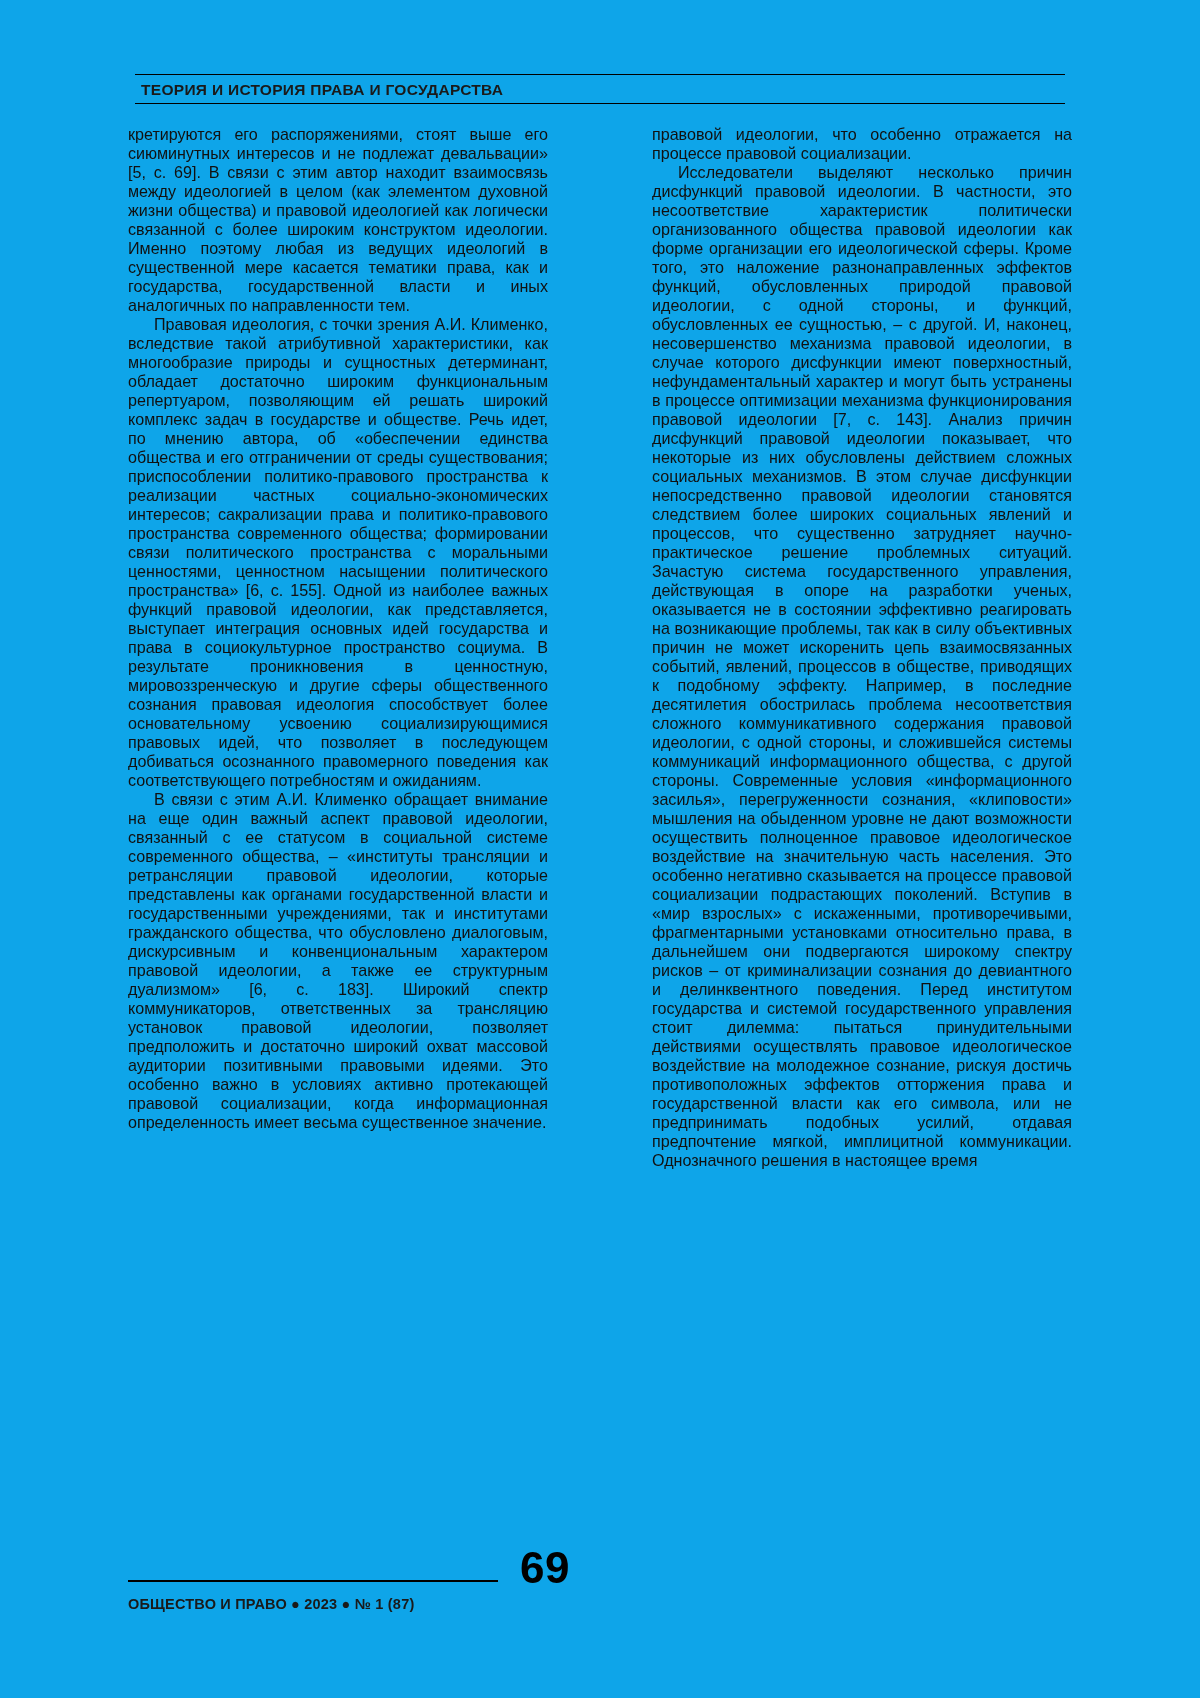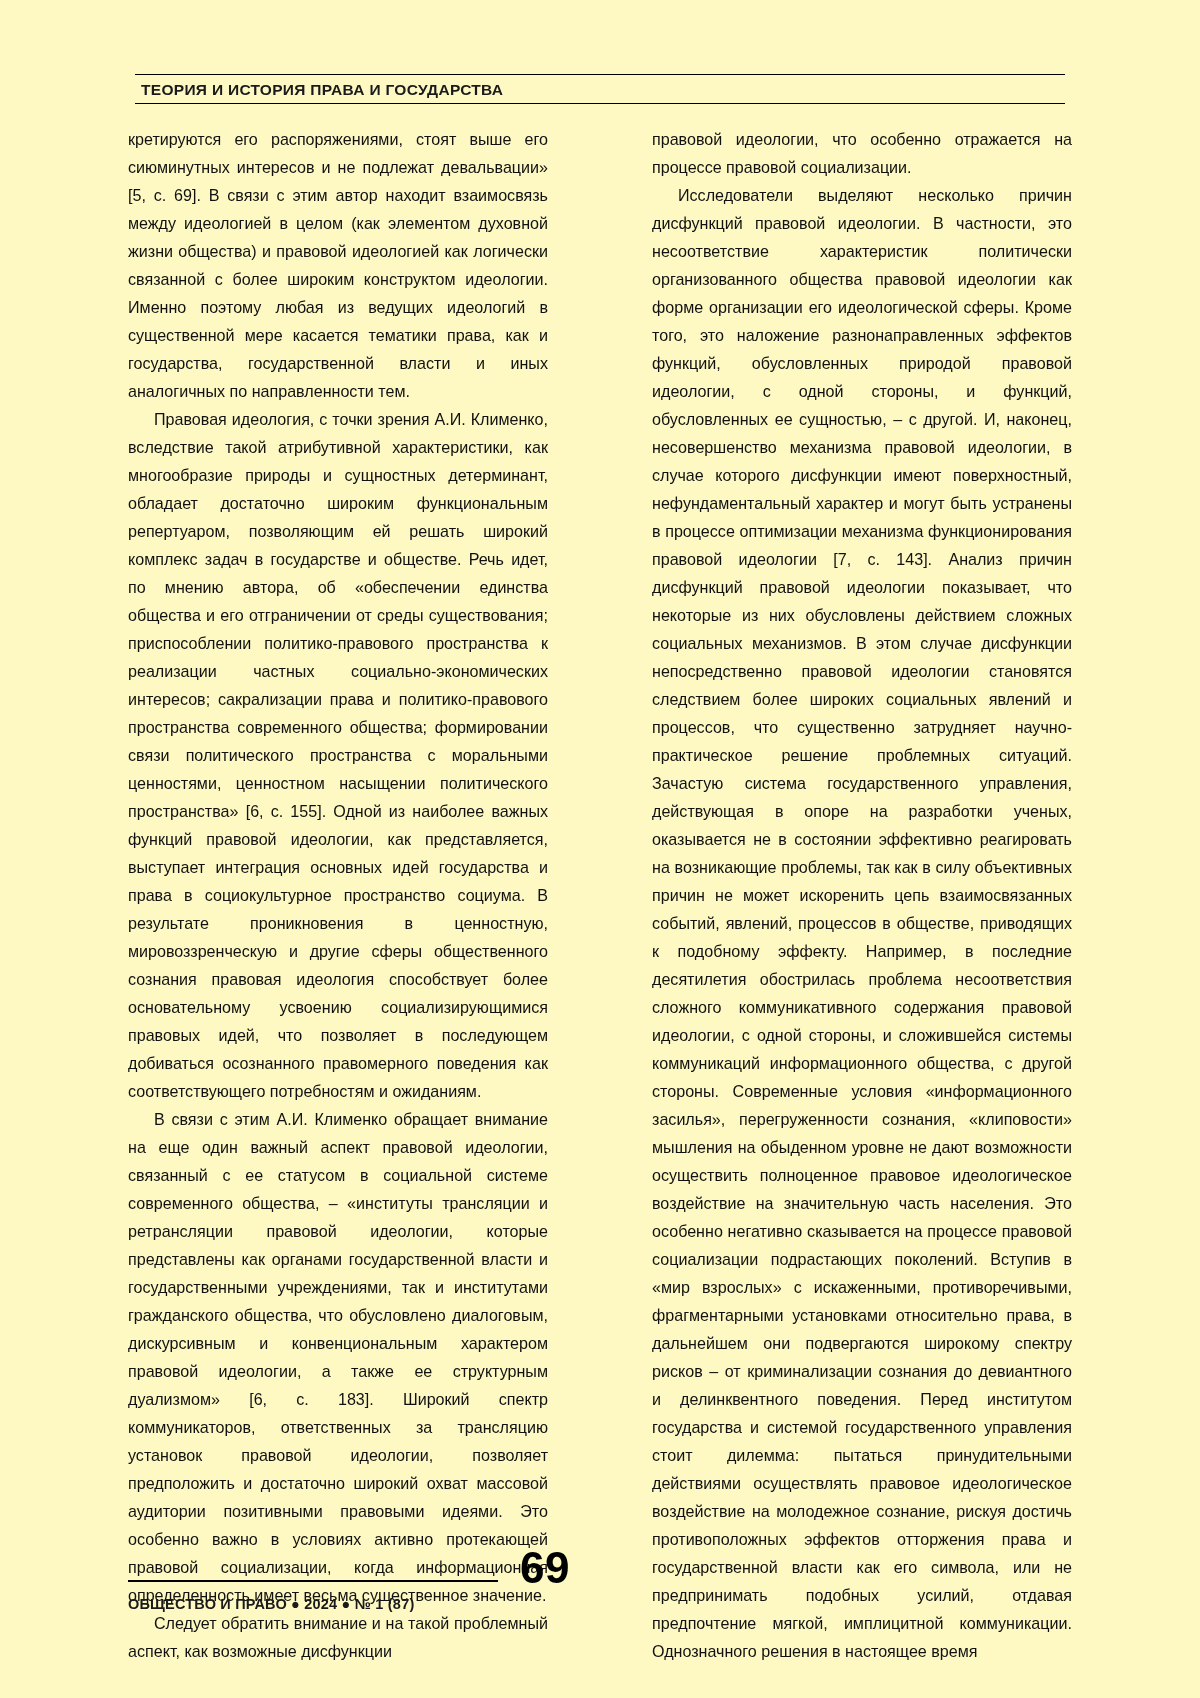--- a/index.html
+++ b/index.html
@@ -13,21 +13,21 @@
     font-family: "Liberation Sans", sans-serif;
     color: #000000;
     position: relative;
     overflow: hidden;
   }
   .page {
     position: absolute;
     left: 0; top: 0;
     width: 1200px;
     height: 1698px;
-    background: #fef9c3;
+    background: #0ea5e9;
   }
   .running-head {
     position: absolute;
     left: 135px;
     top: 74px;
     width: 930px;
     font-size: 15.5px;
     font-weight: bold;
     letter-spacing: 0.3px;
     color: #1a1a1a;
@@ -44,21 +44,21 @@
     width: 944px;
     display: flex;
     justify-content: space-between;
   }
   .col {
     width: 420px;
   }
   .col p {
     margin: 0;
     font-size: 16.1px;
-    line-height: 28px;
+    line-height: 19px;
     text-align: justify;
     text-justify: inter-word;
     hyphens: manual;
     color: #111;
   }
   .col p.indent {
     text-indent: 26px;
   }
   .footer-rule {
     position: absolute;
@@ -92,29 +92,28 @@
 <div class="page">
 
   <div class="running-head">ТЕОРИЯ И ИСТОРИЯ ПРАВА И ГОСУДАРСТВА</div>
 
   <div class="columns">
 
     <div class="col">
       <p>кретируются его распоряжениями, стоят выше его сиюминутных интересов и не подлежат девальвации» [5, с. 69]. В связи с этим автор находит взаимосвязь между идеологией в целом (как элементом духовной жизни общества) и правовой идеологией как логически связанной с более широким конструктом идеологии. Именно поэтому любая из ведущих идеологий в существенной мере касается тематики права, как и государства, государственной власти и иных аналогичных по направленности тем.</p>
       <p class="indent">Правовая идеология, с точки зрения А.И. Клименко, вследствие такой атрибутивной характеристики, как многообразие природы и сущностных детерминант, обладает достаточно широким функциональным репертуаром, позволяющим ей решать широкий комплекс задач в государстве и обществе. Речь идет, по мнению автора, об «обеспечении единства общества и его отграничении от среды существования; приспособлении политико-правового пространства к реализации частных социально-экономических интересов; сакрализации права и политико-правового пространства современного общества; формировании связи политического пространства с моральными ценностями, ценностном насыщении политического пространства» [6, с. 155]. Одной из наиболее важных функций правовой идеологии, как представляется, выступает интеграция основных идей государства и права в социокультурное пространство социума. В результате проникновения в ценностную, мировоззренческую и другие сферы общественного сознания правовая идеология способствует более основательному усвоению социализирующимися правовых идей, что позволяет в последующем добиваться осознанного правомерного поведения как соответствующего потребностям и ожиданиям.</p>
       <p class="indent">В связи с этим А.И. Клименко обращает внимание на еще один важный аспект правовой идеологии, связанный с ее статусом в социальной системе современного общества, – «институты трансляции и ретрансляции правовой идеологии, которые представлены как органами государственной власти и государственными учреждениями, так и институтами гражданского общества, что обусловлено диалоговым, дискурсивным и конвенциональным характером правовой идеологии, а также ее структурным дуализмом» [6, с. 183]. Широкий спектр коммуникаторов, ответственных за трансляцию установок правовой идеологии, позволяет предположить и достаточно широкий охват массовой аудитории позитивными правовыми идеями. Это особенно важно в условиях активно протекающей правовой социализации, когда информационная определенность имеет весьма существенное значение.</p>
-      <p class="indent">Следует обратить внимание и на такой проблемный аспект, как возможные дисфункции</p>
     </div>
 
     <div class="col">
       <p>правовой идеологии, что особенно отражается на процессе правовой социализации.</p>
       <p class="indent">Исследователи выделяют несколько причин дисфункций правовой идеологии. В частности, это несоответствие характеристик политически организованного общества правовой идеологии как форме организации его идеологической сферы. Кроме того, это наложение разнонаправленных эффектов функций, обусловленных природой правовой идеологии, с одной стороны, и функций, обусловленных ее сущностью, – с другой. И, наконец, несовершенство механизма правовой идеологии, в случае которого дисфункции имеют поверхностный, нефундаментальный характер и могут быть устранены в процессе оптимизации механизма функционирования правовой идеологии [7, с. 143]. Анализ причин дисфункций правовой идеологии показывает, что некоторые из них обусловлены действием сложных социальных механизмов. В этом случае дисфункции непосредственно правовой идеологии становятся следствием более широких социальных явлений и процессов, что существенно затрудняет научно-практическое решение проблемных ситуаций. Зачастую система государственного управления, действующая в опоре на разработки ученых, оказывается не в состоянии эффективно реагировать на возникающие проблемы, так как в силу объективных причин не может искоренить цепь взаимосвязанных событий, явлений, процессов в обществе, приводящих к подобному эффекту. Например, в последние десятилетия обострилась проблема несоответствия сложного коммуникативного содержания правовой идеологии, с одной стороны, и сложившейся системы коммуникаций информационного общества, с другой стороны. Современные условия «информационного засилья», перегруженности сознания, «клиповости» мышления на обыденном уровне не дают возможности осуществить полноценное правовое идеологическое воздействие на значительную часть населения. Это особенно негативно сказывается на процессе правовой социализации подрастающих поколений. Вступив в «мир взрослых» с искаженными, противоречивыми, фрагментарными установками относительно права, в дальнейшем они подвергаются широкому спектру рисков – от криминализации сознания до девиантного и делинквентного поведения. Перед институтом государства и системой государственного управления стоит дилемма: пытаться принудительными действиями осуществлять правовое идеологическое воздействие на молодежное сознание, рискуя достичь противоположных эффектов отторжения права и государственной власти как его символа, или не предпринимать подобных усилий, отдавая предпочтение мягкой, имплицитной коммуникации. Однозначного решения в настоящее время</p>
     </div>
 
   </div>
 
   <div class="footer-rule"></div>
 
   <div class="page-number">69</div>
 
-  <div class="footer-text">ОБЩЕСТВО И ПРАВО ● 2024 ● № 1 (87)</div>
+  <div class="footer-text">ОБЩЕСТВО И ПРАВО ● 2023 ● № 1 (87)</div>
 
 </div>
 
 </body></html>

